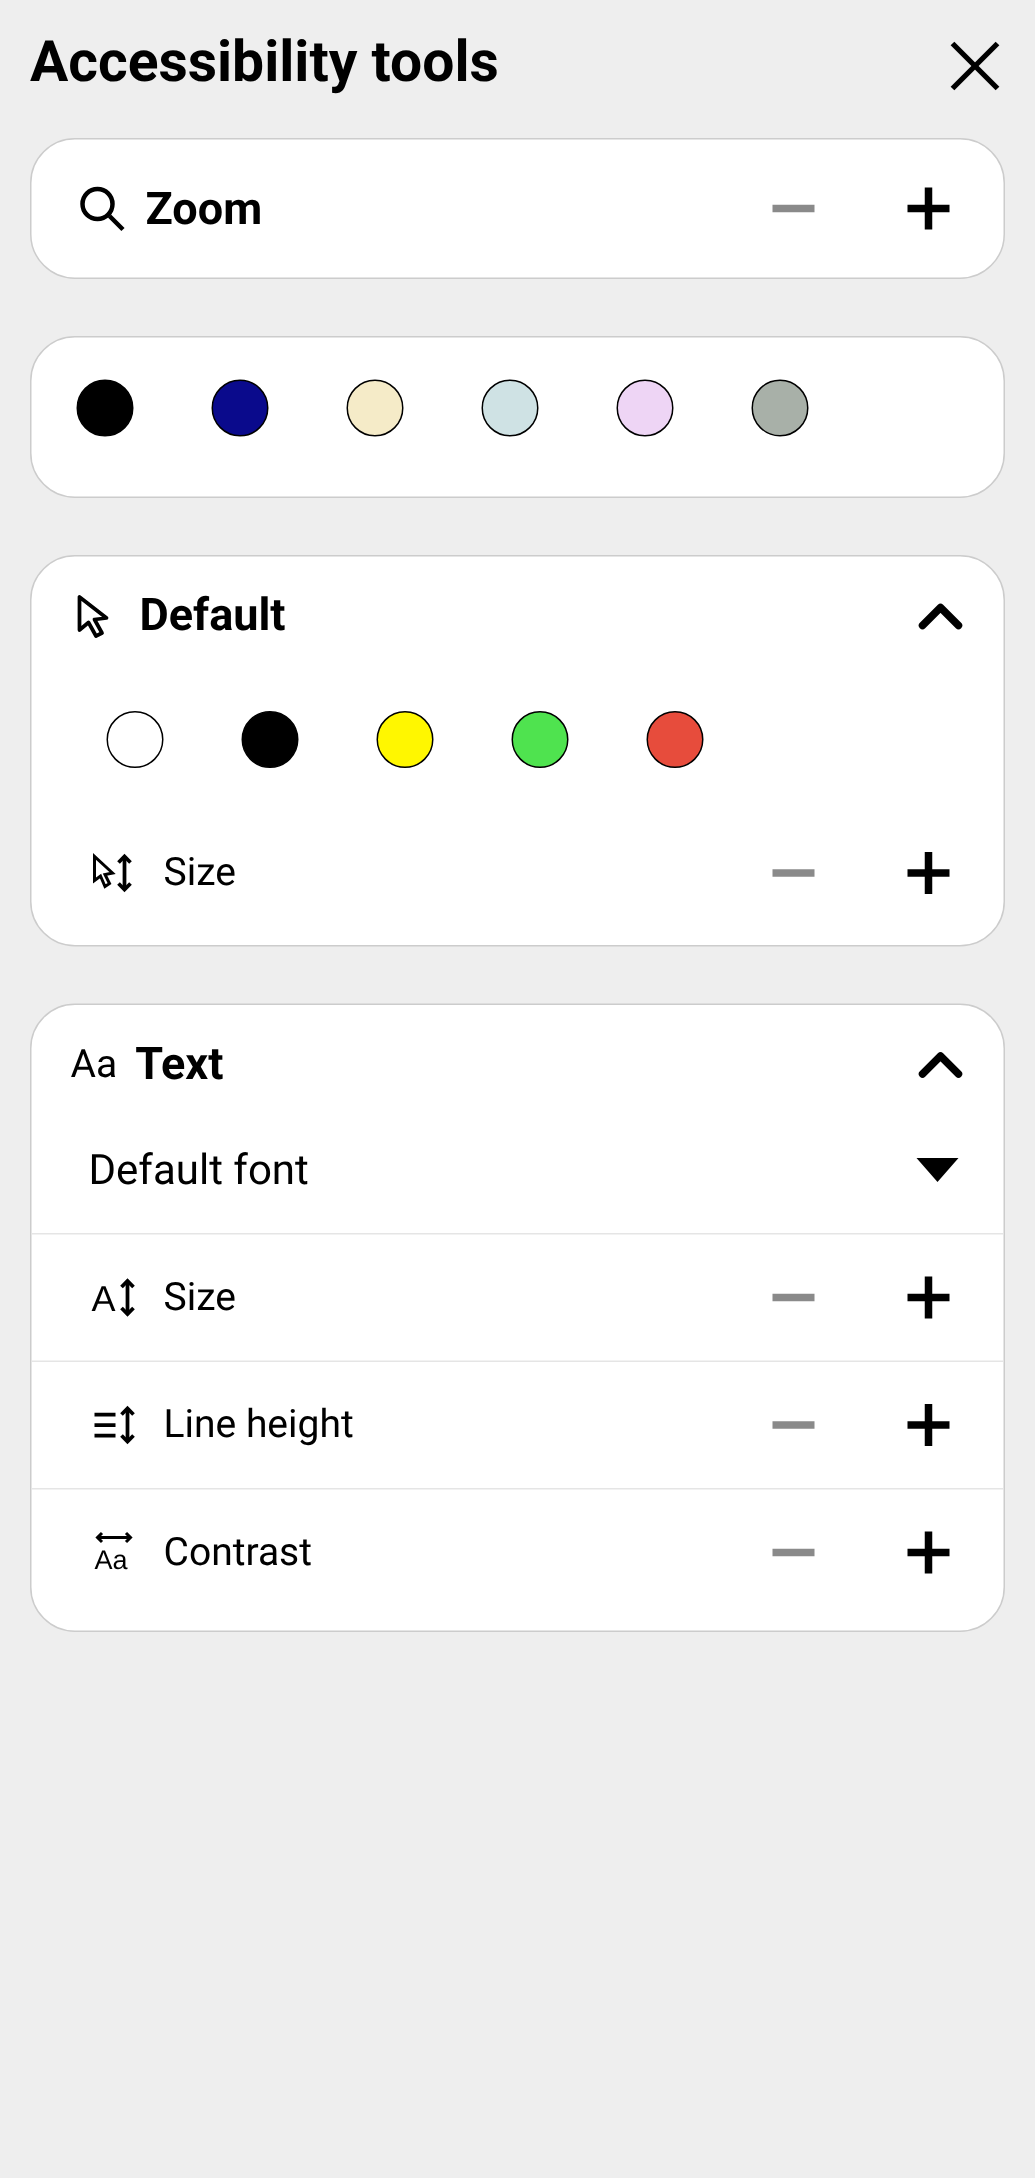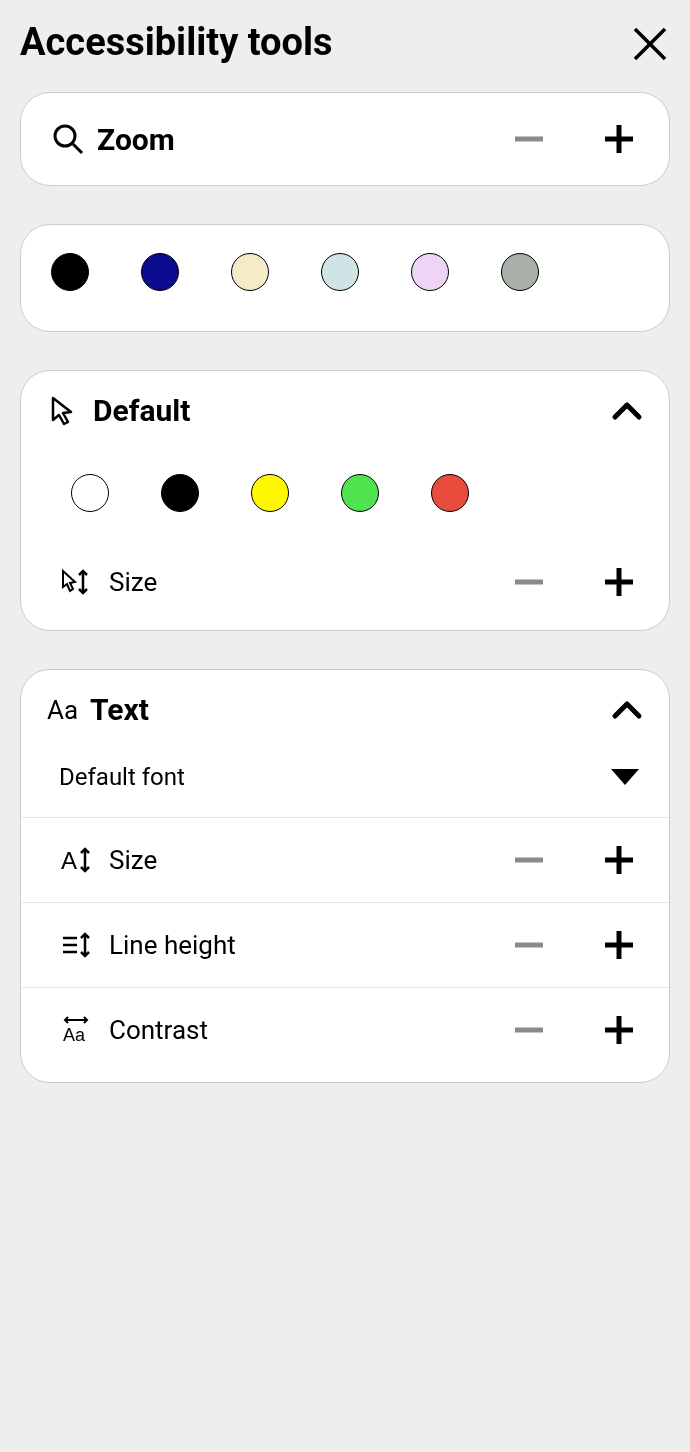--- a/index.html
+++ b/index.html
@@ -139,21 +139,21 @@
     font-size: 26px;
     color: #000;
   }
   .font-row {
     display: flex;
     align-items: center;
     justify-content: space-between;
     padding: 18px 30px 26px 38px;
   }
   .font-label {
-    font-size: 24px;
+    font-size: 28px;
     color: #000;
   }
   .caret-down {
     width: 0;
     height: 0;
     border-left: 14px solid transparent;
     border-right: 14px solid transparent;
     border-top: 16px solid #000;
   }
   svg { display: block; }

